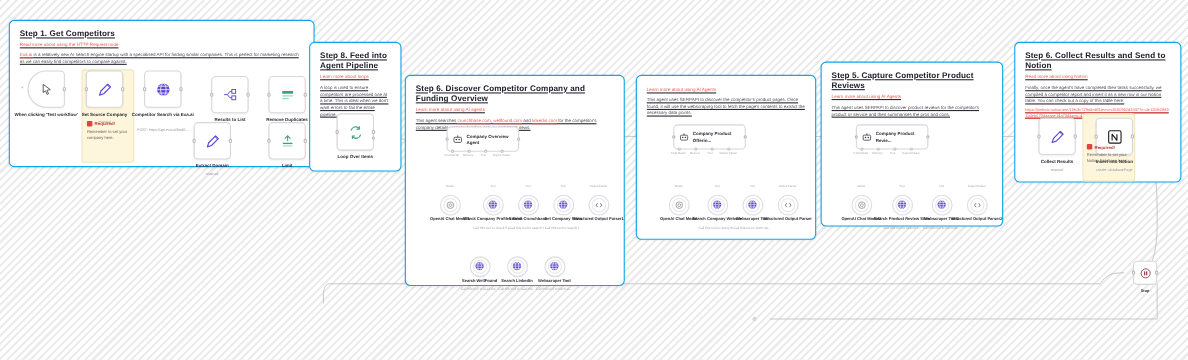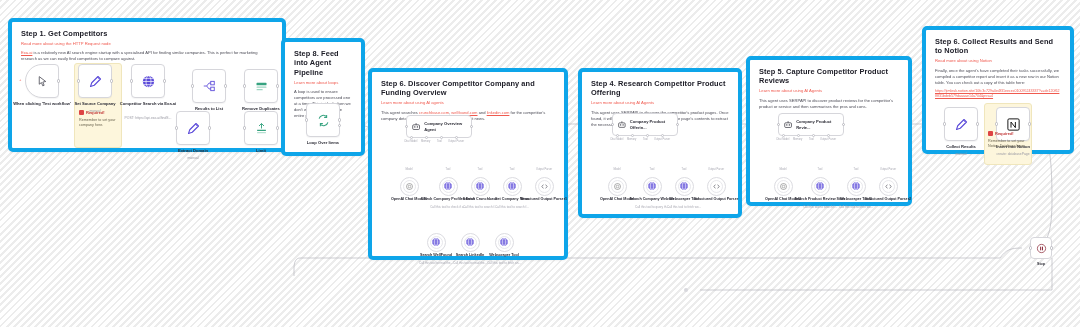--- a/index.html
+++ b/index.html
@@ -15,23 +15,24 @@
     position:relative;
     color:#2b2b35;
   }
   .canvas { position:absolute; inset:0; }
   svg.wires { position:absolute; left:0; top:0; width:1080px; height:327px; pointer-events:none; }
 
   
   .panel {
     position:absolute;
     background:#fff;
-    border:4px solid #0ea5e9;
+    border:1px solid #0ea5e9;
     border-radius:5px;
     box-shadow:0 1px 2px rgba(0,0,0,.05);
+    text-decoration:underline;
   }
   .panel-head { padding:7px 9px 0 9px; }
   .panel h3 {
     font-size:7.4px; font-weight:700; letter-spacing:.1px;
     line-height:1.28; color:#20202a;
   }
   .panel .lnk {
     display:block; font-size:4.2px; color:#f05a4f;
     margin-top:2.5px; line-height:1.3; text-decoration:none;
   }
@@ -452,21 +453,20 @@
             <path d="M3 12h18M4.5 7h15M4.5 17h15" stroke="#fff" stroke-width="1.3"></path>
           </svg>
         </div>
       </div>
     <div class="tlabel">Webscraper Tool</div>
     <div class="tsub">Call this tool to fetch an...</div>
   </div>
 
   <div class="panel" style="left:578px; top:68px; width:164px; height:150px;">
     <div class="panel-head">
-      <h3>Step 4. Research Competitor Product Offering</h3>
       <a class="lnk">Learn more about using AI Agents</a>
     </div>
     <div class="body">This agent uses SERPAPI to discover the competitor's product pages. Once found, it will use the webscraping tool to fetch the page's contents to extract the necessary data points.</div>
   </div>
 
   <div class="node" style="left:612px; top:113px;">
     <div class="agent">
       <span class="port l"></span>
       <svg width="11" height="11" viewBox="0 0 24 24">
         <rect x="4" y="8" width="16" height="11" rx="2.5" fill="none" stroke="#2b2b35" stroke-width="1.6"></rect>
@@ -614,21 +614,21 @@
     <div class="tcirc">
         <div class="inner">
           <svg width="9" height="9" viewBox="0 0 24 24">
             <path d="M9 7 L5 12 L9 17 M15 7 L19 12 L15 17" fill="none" stroke="#55555f" stroke-width="1.8"></path>
           </svg>
         </div>
       </div>
     <div class="tlabel">Structured Output Parser2</div>
   </div>
 
-  <div class="panel" style="left:922px; top:26px; width:152px; height:128px;">
+  <div class="panel" style="left:922px; top:38px; width:152px; height:128px;">
     <div class="panel-head">
       <h3>Step 6. Collect Results and Send to Notion</h3>
       <a class="lnk">Read more about using Notion</a>
     </div>
     <div class="body">
       <span>Finally, once the agent's have completed their tasks successfully, we compiled a competitor report and insert it as a new row in our Notion table. You can check out a copy of this table here:</span>
       <a class="urlblk">https://jimleuk.notion.site/10fc3c729a0e4f31eecec010095243337?v=de120f628831bdeb579daaaae14a704&amp;pvs=4</a>
     </div>
   </div>
 

